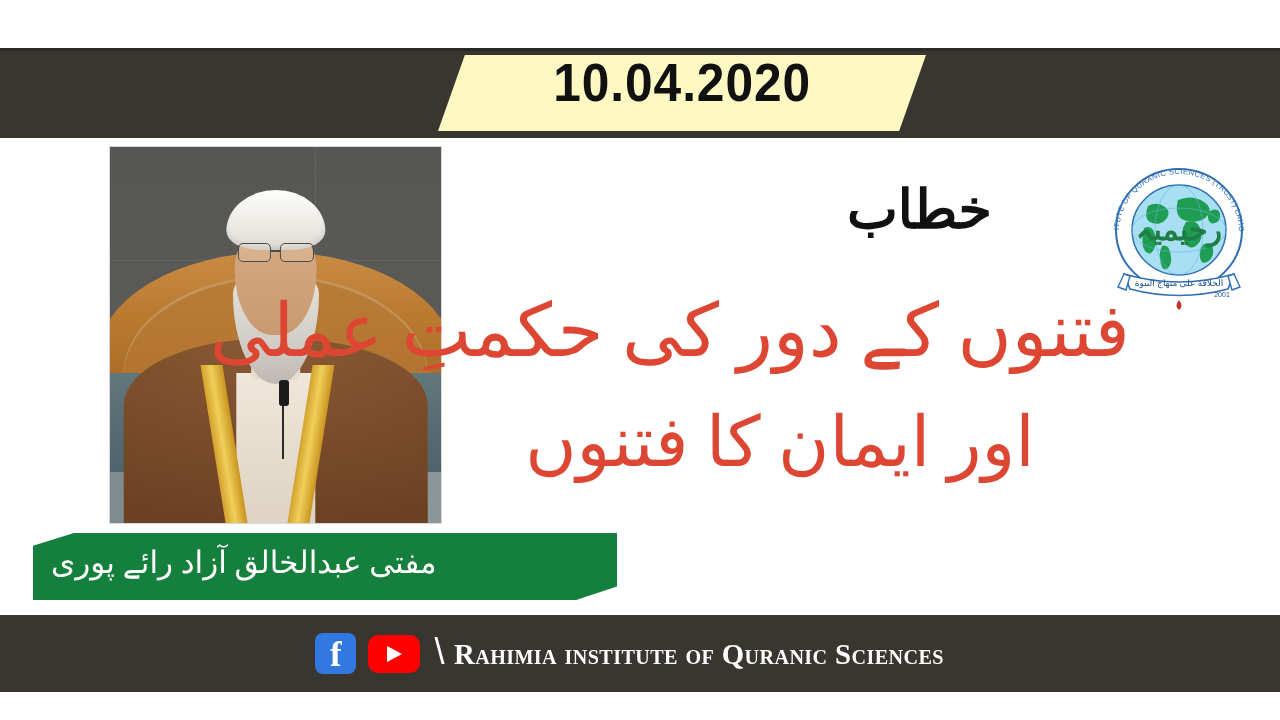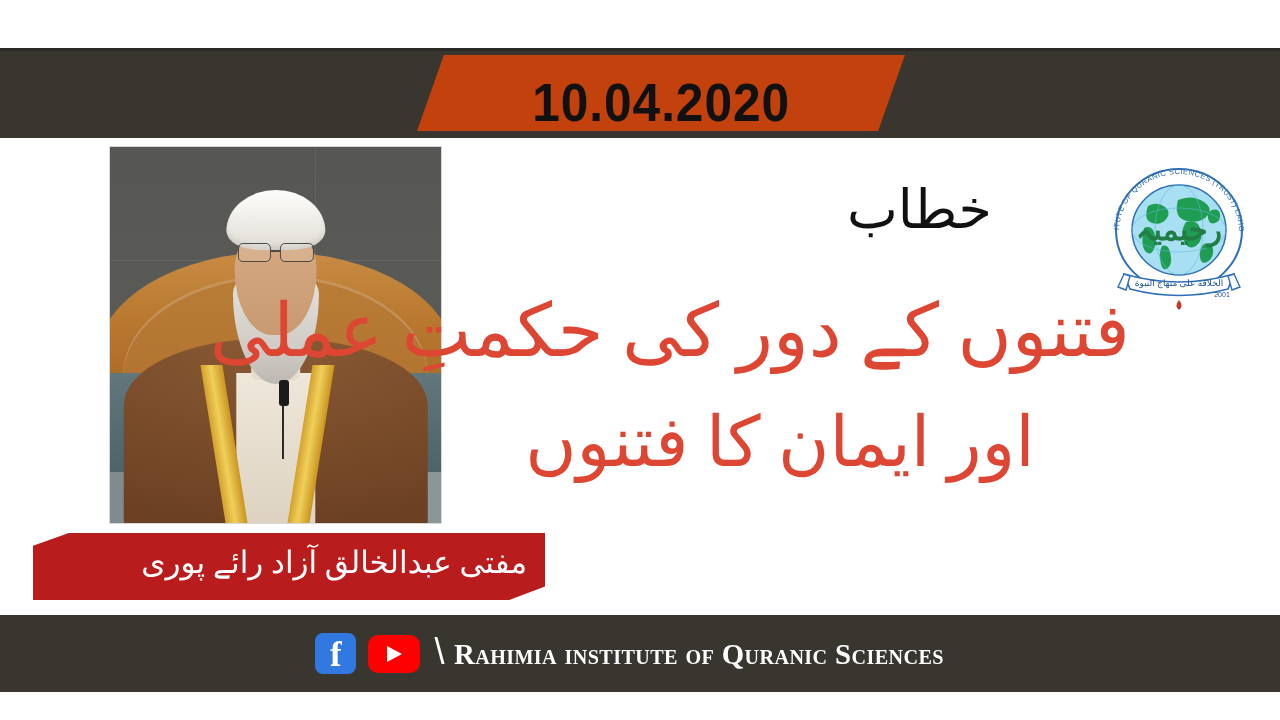--- a/index.html
+++ b/index.html
@@ -11,25 +11,25 @@
     position:absolute;left:0;top:48px;width:1280px;height:90px;
     background:#393630;
   }
   .header-bar::after{
     content:"";position:absolute;left:0;top:0;width:1280px;height:3px;
     background:#2b2925;
   }
 
   
   .date-banner{
-    position:absolute;left:417px;top:55px;width:488px;height:76px;
-    background:#c2410c;
+    position:absolute;left:438px;top:55px;width:488px;height:76px;
+    background:#fef9c3;
     -webkit-clip-path:polygon(5.5% 0%, 100% 0%, 94.5% 100%, 0% 100%);
     clip-path:polygon(5.5% 0%, 100% 0%, 94.5% 100%, 0% 100%);
-    display:flex;align-items:flex-end;justify-content:center;
+    display:flex;align-items:flex-start;justify-content:center;
     z-index:4;
   }
   .date-text{
     font-family:"Liberation Sans Narrow","Liberation Sans",sans-serif;
     font-weight:bold;font-size:54px;letter-spacing:1px;color:#111111;
     transform:scaleX(.92);
     line-height:1;
     white-space:nowrap;
     padding-bottom:2px;
   }
@@ -119,38 +119,38 @@
     position:absolute;left:51%;top:62%;width:3.2%;height:7%;
     background:#1b1b1b;border-radius:3px;
   }
   .mic-wire{
     position:absolute;left:52%;top:69%;width:1.4px;height:14%;
     background:#2a2a2a;
   }
 
   
   .name-ribbon{
-    position:absolute;left:33px;top:533px;width:512px;height:67px;
-    background:#b91c1c;
+    position:absolute;left:33px;top:533px;width:584px;height:67px;
+    background:#15803d;
     -webkit-clip-path:polygon(0% 19%, 7% 0%, 100% 0%, 100% 80%, 93% 100%, 0% 100%);
     clip-path:polygon(0% 19%, 7% 0%, 100% 0%, 100% 80%, 93% 100%, 0% 100%);
-    display:flex;align-items:center;justify-content:flex-end;
+    display:flex;align-items:center;justify-content:flex-start;
   }
   .name-text{
     color:#ffffff;font-size:31px;line-height:1.1;
     font-family:"Liberation Serif","DejaVu Serif",serif;
     direction:rtl;white-space:nowrap;padding:0 18px 6px 18px;
   }
 
   
   .khitab{
     position:absolute;right:288px;top:183px;
     color:#111111;font-size:54px;line-height:1;
     font-family:"Liberation Serif","DejaVu Serif",serif;
-    direction:rtl;white-space:nowrap;
+    direction:rtl;white-space:nowrap;font-weight:bold;
   }
   .title-lines{
     position:absolute;right:150px;top:286px;width:700px;
     text-align:center;direction:rtl;
   }
   .title-line{
     color:#dd4633;
     font-family:"Liberation Serif","DejaVu Serif",serif;
     white-space:nowrap;
   }

